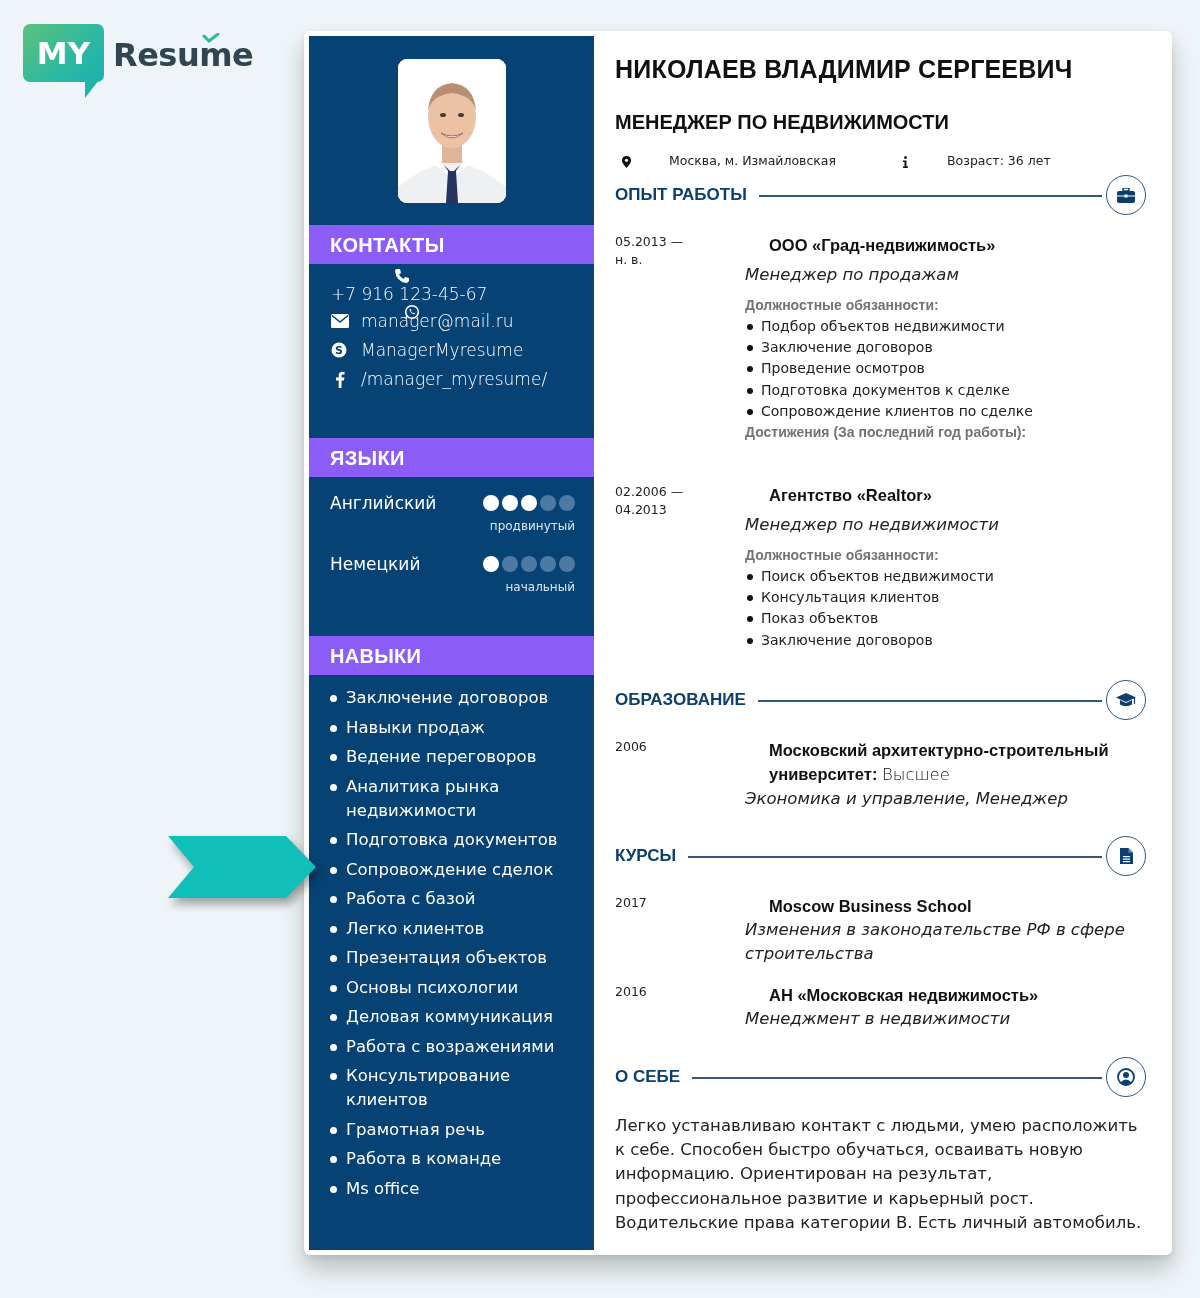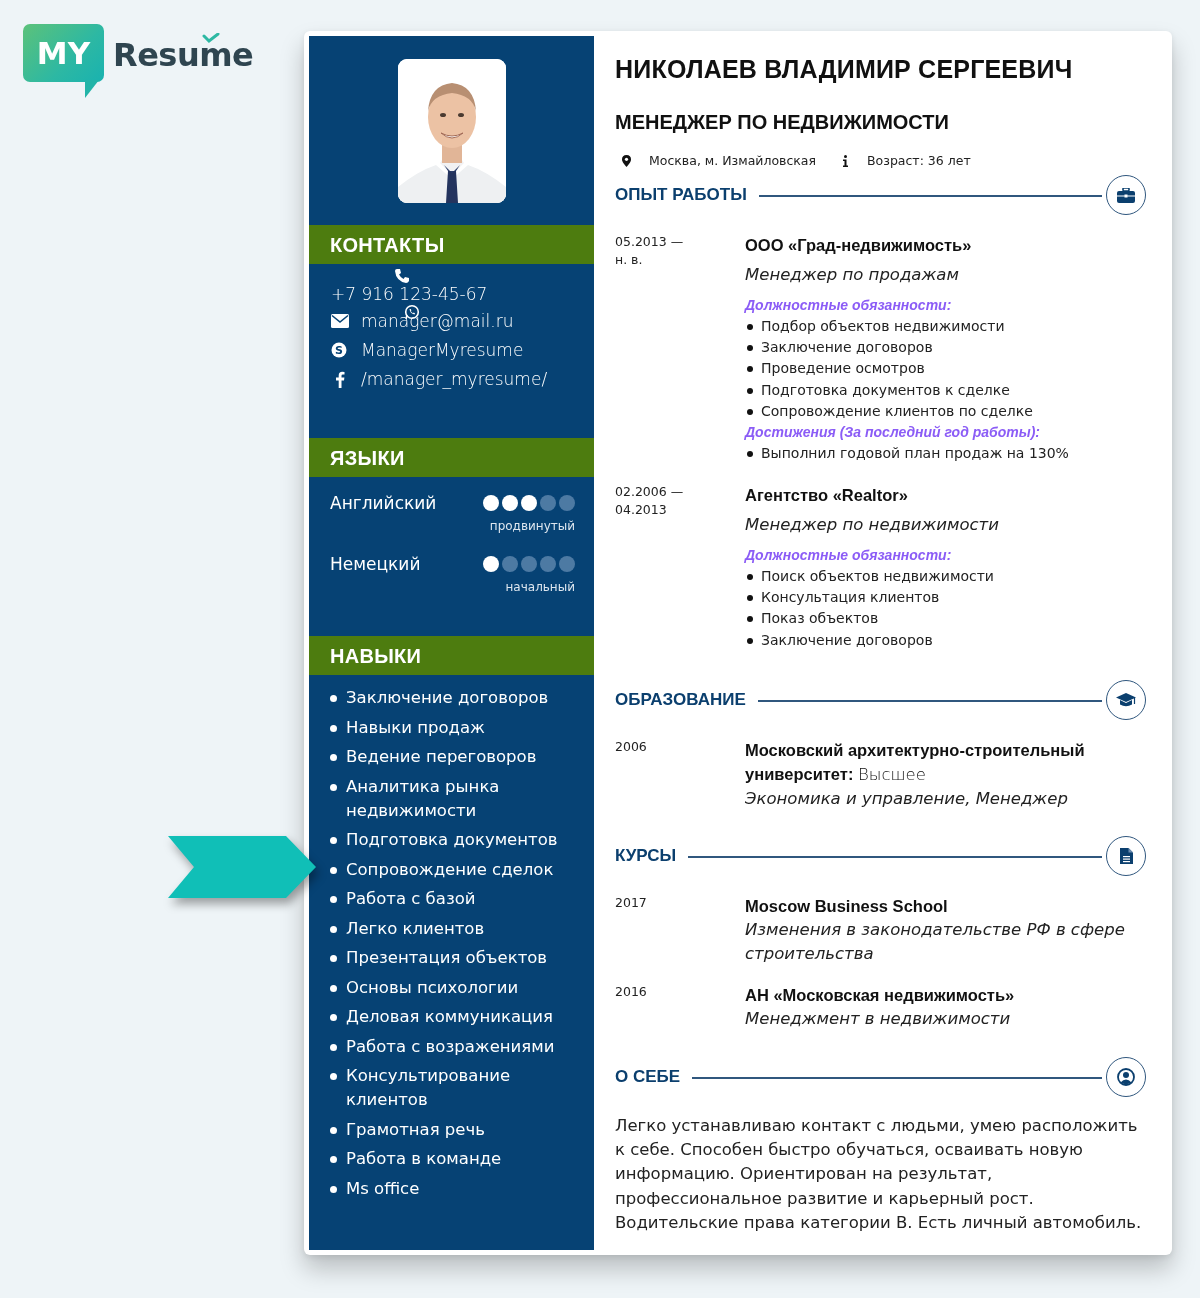--- a/index.html
+++ b/index.html
@@ -46,21 +46,21 @@
   .sidebar {
     position: absolute; left: 5px; top: 5px; width: 285px; height: 1214px;
     background: #064274; color: #fff;
   }
   .photo {
     position: absolute; left: 89px; top: 23px; width: 108px; height: 144px;
     border-radius: 9px; background: #fff; overflow: hidden;
   }
   .side-head {
     position: absolute; left: 0; width: 285px; height: 39px;
-    background: #4d7c0f; color: #fff; font-weight: bold; font-size: 20px;
+    background: #8b5cf6; color: #fff; font-weight: bold; font-size: 20px;
     padding-left: 21px; line-height: 41px; letter-spacing: 0.3px;
   }
   .contact-row {
     position: absolute; left: 22px; height: 24px; display: flex; align-items: center;
     font-size: 17px; color: #fff; font-family: "DejaVu Sans", sans-serif; font-weight: 300;
   }
   .contact-row .ic { width: 30px; display: inline-flex; justify-content: flex-start; align-items: center; }
   .lang-row { position: absolute; left: 21px; width: 245px; }
   .lang-name { position: absolute; left: 0; top: 0; font-size: 17px; font-family: "DejaVu Sans", sans-serif; }
   .dots { position: absolute; right: 0; top: 2px; display: flex; gap: 3px; }
@@ -75,38 +75,38 @@
   }
   .skills li::before {
     content: ""; position: absolute; left: 0; top: 9px; width: 7px; height: 7px;
     border-radius: 50%; background: #fff;
   }
 
   
   .main { position: absolute; left: 311px; top: 0; width: 557px; height: 100%; }
   .name { position: absolute; left: 0; top: 24px; font-size: 25px; font-weight: bold; letter-spacing: 0.2px; color: #111; }
   .position { position: absolute; left: 0; top: 80px; font-size: 20px; font-weight: bold; color: #111; }
-  .meta { position: absolute; left: 7px; top: 122px; display: flex; align-items: center; font-size: 12.5px; color: #222; font-family: "DejaVu Sans", sans-serif; }
+  .meta { position: absolute; left: 7px; top: 122px; display: flex; align-items: flex-end; font-size: 12.5px; color: #222; font-family: "DejaVu Sans", sans-serif; gap: 20px; }
   .meta .ic { display: inline-flex; margin-right: 18px; }
   .meta .gap { width: 26px; }
 
   .sec-head { position: absolute; left: 0; width: 531px; height: 40px; }
   .sec-title { position: absolute; left: 0; top: 10px; font-size: 17px; font-weight: bold; color: #0b3f6e; background: #fff; padding-right: 12px; z-index: 2; }
   .sec-line { position: absolute; left: 0; right: 44px; top: 20px; height: 1.5px; background: #30577e; }
   .sec-icon {
     position: absolute; right: 0; top: 0; width: 40px; height: 40px; border-radius: 50%;
     border: 1.5px solid #30577e; background: #fff; display: flex; align-items: center; justify-content: center;
   }
 
   .entry { position: absolute; left: 0; width: 540px; }
   .entry .date { position: absolute; left: 0; top: 0; font-size: 12.5px; color: #222; line-height: 18px; font-family: "DejaVu Sans", sans-serif; }
   .entry .body { position: absolute; left: 130px; top: 0; width: 410px; }
-  .org { font-size: 16.5px; font-weight: bold; color: #111; line-height: 24px; }
+  .org { font-size: 16.5px; font-weight: bold; color: #111; line-height: 24px; margin-left: 24px; }
   .role { font-size: 16.5px; font-style: italic; color: #222; line-height: 24px; margin-top: 6px; font-family: "DejaVu Sans", sans-serif; font-weight: 300; }
-  .sub { font-size: 14px; font-weight: bold; color: #8b5cf6; line-height: 21px; font-style: italic; }
+  .sub { font-size: 14px; font-weight: bold; color: #737373; line-height: 21px; }
   .blist { list-style: none; }
   .blist li { position: relative; padding-left: 16px; font-size: 14px; line-height: 21.2px; color: #222; font-family: "DejaVu Sans", sans-serif; }
   .blist li::before { content: ""; position: absolute; left: 2px; top: 8px; width: 6px; height: 6px; border-radius: 50%; background: #111; }
 
   .about { position: absolute; left: 0; top: 1083px; width: 535px; font-size: 16.5px; line-height: 24.2px; color: #222; font-family: "DejaVu Sans", sans-serif; }
 
   
   .arrow { position: absolute; left: 168px; top: 836px; width: 148px; height: 62px; filter: drop-shadow(3px 6px 5px rgba(0,0,0,0.35)); }
 </style>
 </head>
@@ -275,23 +275,20 @@
         <div class="role">Менеджер по продажам</div>
         <div class="sub" style="margin-top:8px;">Должностные обязанности:</div>
         <ul class="blist">
           <li>Подбор объектов недвижимости</li>
           <li>Заключение договоров</li>
           <li>Проведение осмотров</li>
           <li>Подготовка документов к сделке</li>
           <li>Сопровождение клиентов по сделке</li>
         </ul>
         <div class="sub">Достижения (За последний год работы):</div>
-        <ul class="blist">
-          <li>Выполнил годовой план продаж на 130%</li>
-        </ul>
       </div>
     </div>
 
     <div class="entry" style="top:452px;">
       <div class="date">
         <div>02.2006 —</div>
         <div>04.2013</div>
       </div>
       <div class="body">
         <div class="org">Агентство «Realtor»</div>

